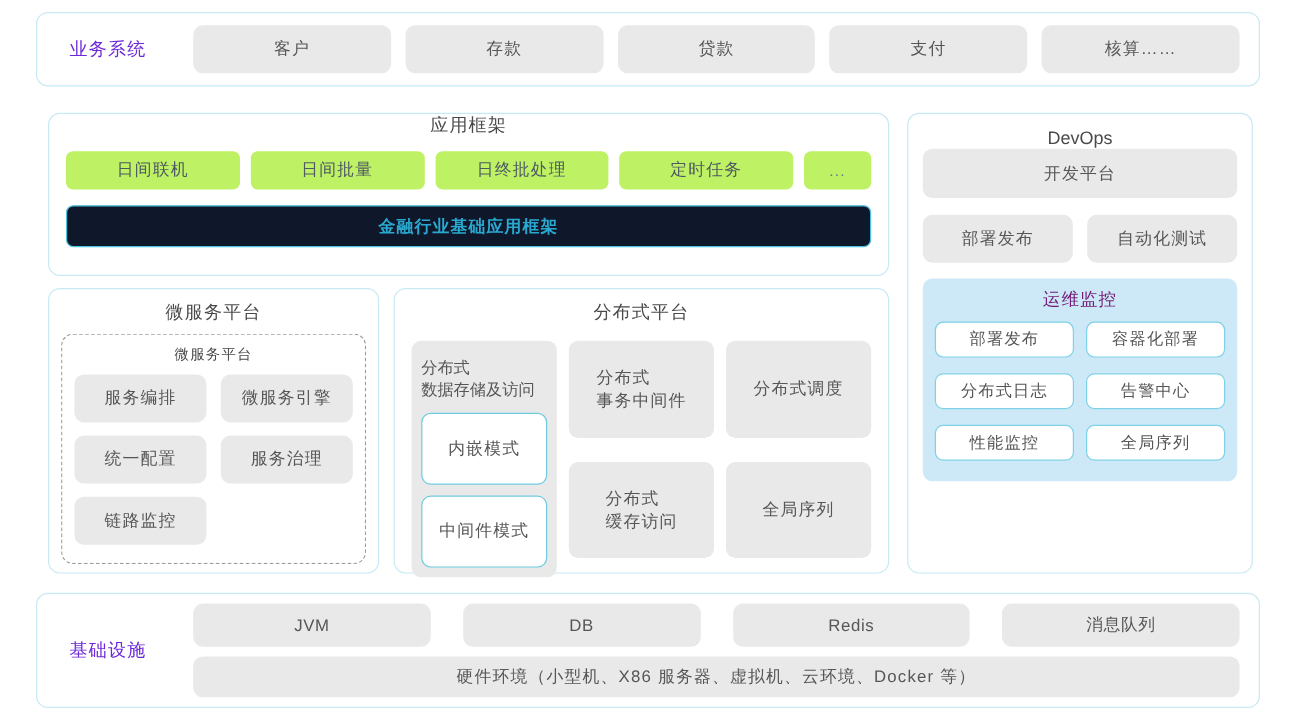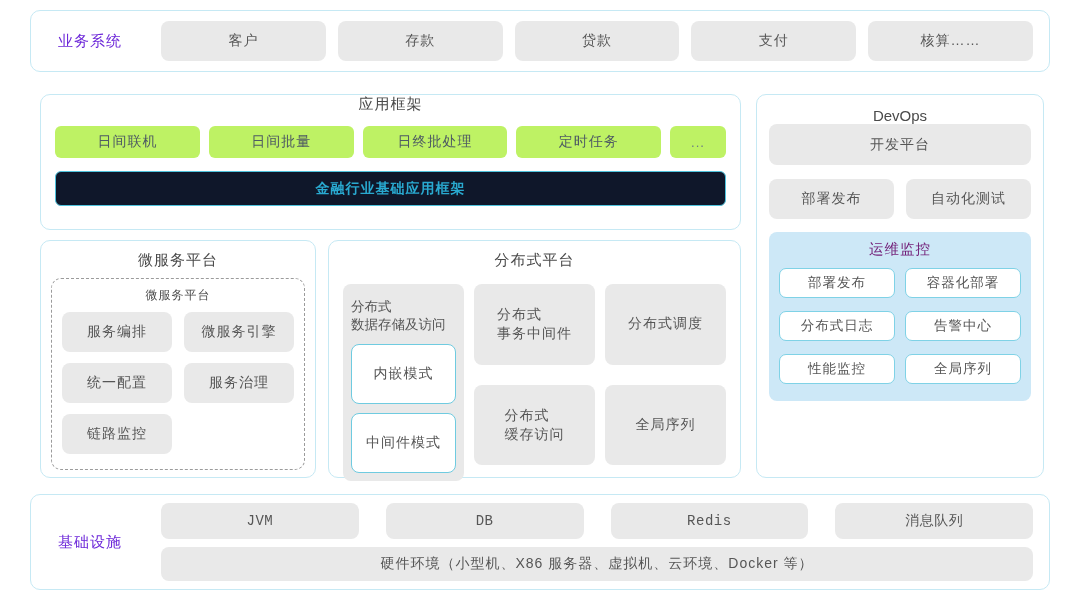--- a/index.html
+++ b/index.html
@@ -146,21 +146,21 @@
     gap:13px 10px;
   }
   .monitor-grid .cyanbox { height:30px; border-radius:7px; border-color:#7fd2e6; font-size:13.5px; }
 
   
   .infra-panel {
     left:30px; top:494px; width:1020px; height:96px;
     display:flex; align-items:center; padding:0 16px 0 0;
   }
   .infra-content { flex:1; display:flex; flex-direction:column; gap:8px; margin-left:12px; }
-  .infra-row { display:flex; gap:27px;font-family:Liberation Mono, monospace; }
+  .infra-row { display:flex; gap:27px; }
   .infra-row .gbox { flex:1; height:36px; letter-spacing:0.5px; }
   .infra-hw { height:34px; font-size:14px; }
 </style>
 </head>
 <body>
 
 <div class="stage">
 
   <div class="panel top-panel">
     <div class="side-label">业务系统</div>

